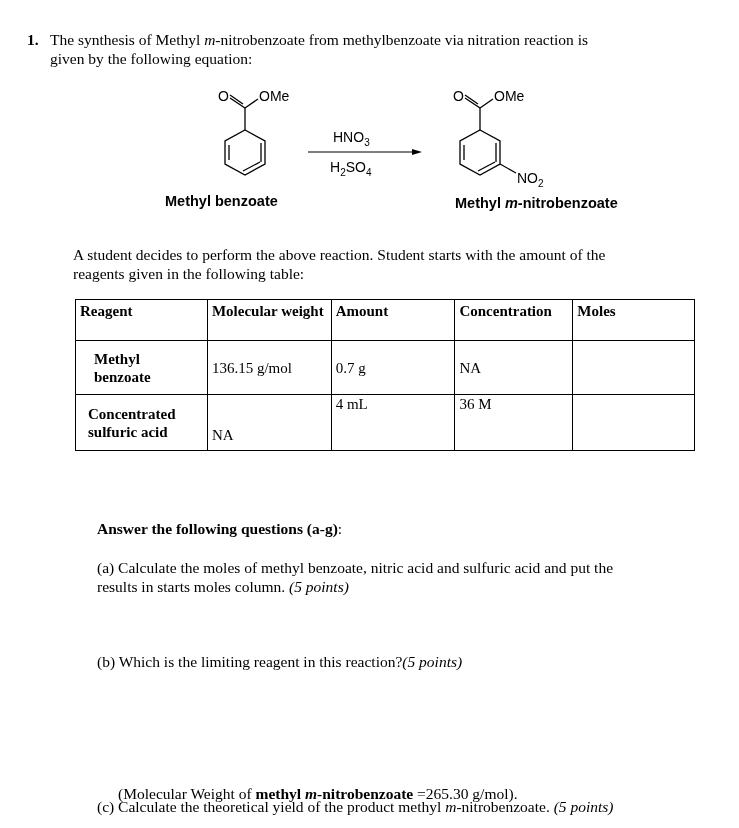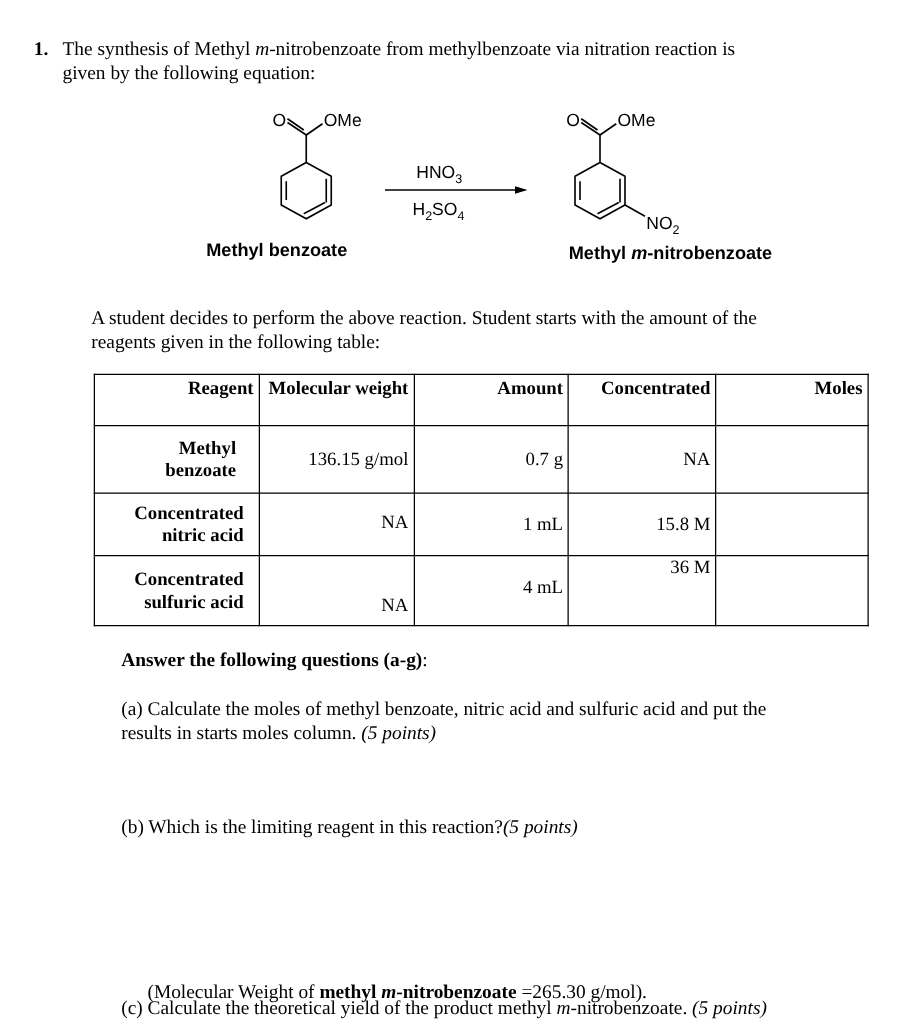--- a/index.html
+++ b/index.html
@@ -5,21 +5,21 @@
   html, body { margin: 0; padding: 0; background: #ffffff; }
   body { width: 739px; height: 828px; position: relative; overflow: hidden;
          font-family: "Liberation Serif", "DejaVu Serif", serif; color: #000; }
   .abs { position: absolute; }
   .serif { font-family: "Liberation Serif", "DejaVu Serif", serif; font-size: 15.5px; line-height: 19px; }
   .q-num { font-weight: bold; }
   .chem-label { font-family: "Liberation Sans", sans-serif; font-weight: bold; font-size: 14.5px; }
   .mol-text { font-family: "Liberation Sans", sans-serif; font-size: 14px; }
   table.reagents { border-collapse: collapse; position: absolute; left: 75px; top: 299px; width: 620px;
                    font-family: "Liberation Serif", serif; font-size: 15px; }
-  table.reagents td, table.reagents th { border: 1.3px solid #000; text-align: right; padding: 0 4px; line-height: 18px; }
+  table.reagents td, table.reagents th { border: 1.3px solid #000; text-align: left; padding: 0 4px; line-height: 18px; }
   table.reagents th { font-weight: bold; vertical-align: top; padding-top: 2px; }
   .bold { font-weight: bold; }
 </style>
 </head>
 <body>
 
 <div class="abs serif" style="left:27px; top:30px;">
   <span class="q-num">1.</span>
   <span style="position:absolute; left:23px; white-space:nowrap;text-align:right;"><span>The synthesis of Methyl </span><i>m</i><span>-nitrobenzoate from methylbenzoate via nitration reaction  is</span></span>
 </div>
@@ -74,41 +74,34 @@
       <col style="width:124px">
       <col style="width:124px">
       <col style="width:118px">
       <col style="width:122px">
   </colgroup>
   <tbody>
       <tr style="height:41px;">
     <th>Reagent</th>
     <th>Molecular weight</th>
     <th>Amount</th>
-    <th>Concentrated</th>
+    <th>Concentration</th>
     <th>Moles</th>
   </tr>
   <tr style="height:54px;">
     <td class="bold" style="padding:0 18px;">Methyl benzoate</td>
     <td>136.15 g/mol</td>
     <td>0.7 g</td>
     <td>NA</td>
     <td></td>
   </tr>
-  <tr style="height:50px;">
-    <td class="bold" style="padding:0 12px;">Concentrated nitric acid</td>
-    <td style="vertical-align:top; padding-top:14px;">NA</td>
-    <td>1 mL</td>
-    <td>15.8 M</td>
-    <td></td>
-  </tr>
   <tr style="height:56px;">
     <td class="bold" style="padding:0 12px;">Concentrated sulfuric acid</td>
     <td style="vertical-align:bottom; padding-bottom:6px;">NA</td>
-    <td style="vertical-align:top; padding-top:16px;">4 mL</td>
+    <td style="vertical-align:top; ">4 mL</td>
     <td style="vertical-align:top; ">36 M</td>
     <td></td>
   </tr>
 </tbody>
   </table>
 
 <div class="abs serif" style="left:97px; top:519px; white-space:nowrap;"><b>Answer the following questions (a-g)</b><span>:</span></div>
 
 <div class="abs serif" style="left:97px; top:558px; white-space:nowrap;">(a) Calculate the moles of methyl benzoate, nitric acid and sulfuric acid and put the</div>
 <div class="abs serif" style="left:97px; top:577px; white-space:nowrap;"><span>results in starts moles column. </span><i>(5 points)</i></div>

